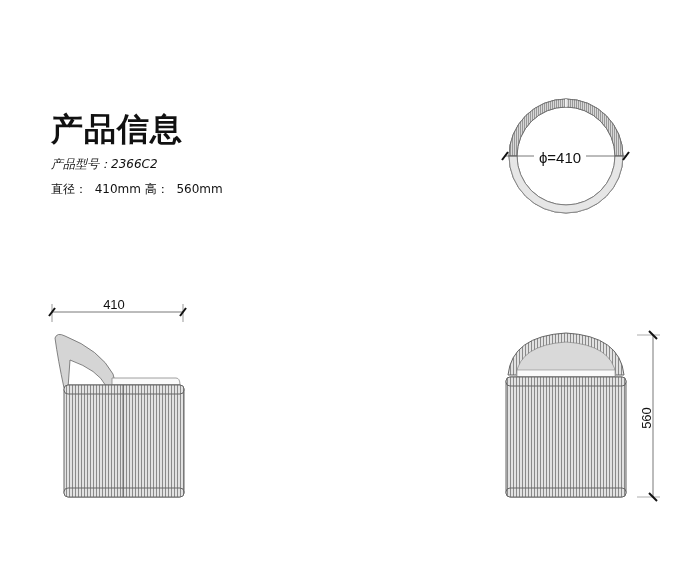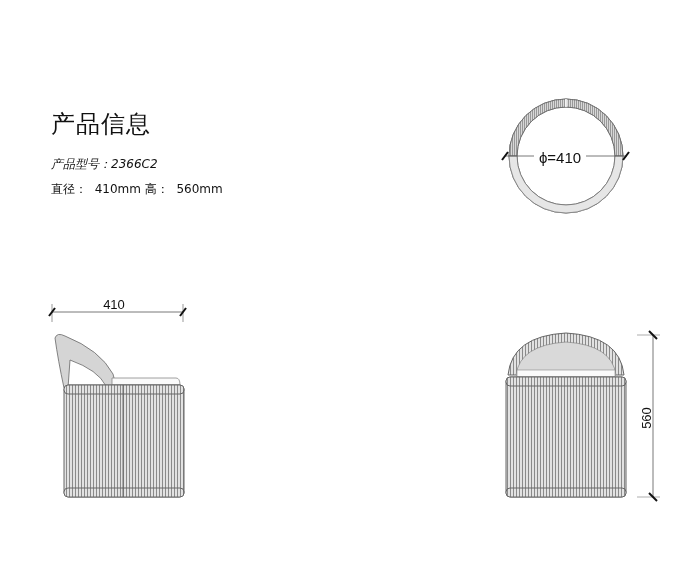--- a/index.html
+++ b/index.html
@@ -1,18 +1,18 @@
 <!DOCTYPE html>
 <html><head>
 <meta charset="utf-8">
 <style>
   html, body { margin:0; padding:0; background:#ffffff; }
   body { width:700px; height:571px; position:relative; overflow:hidden;
          font-family:"DejaVu Sans", "Liberation Sans", sans-serif; color:#111; }
-  .title { position:absolute; left:51px; top:108px; font-size:24px; font-weight:400; letter-spacing:1px; }
+  .title { position:absolute; left:51px; top:108px; font-size:32px; font-weight:700; letter-spacing:1px; }
   .line1 { position:absolute; left:51px; top:156px; font-size:12px;font-style:italic; }
   .line2 { position:absolute; left:51px; top:172px; font-size:12px; white-space:pre;margin-top:9px; }
   svg { position:absolute; left:0; top:0; }
   .dim { font-family:"Liberation Sans", sans-serif; fill:#111; }
 </style>
 </head>
 <body>
 
 <div class="title">产品信息</div>
 <div class="line1">

